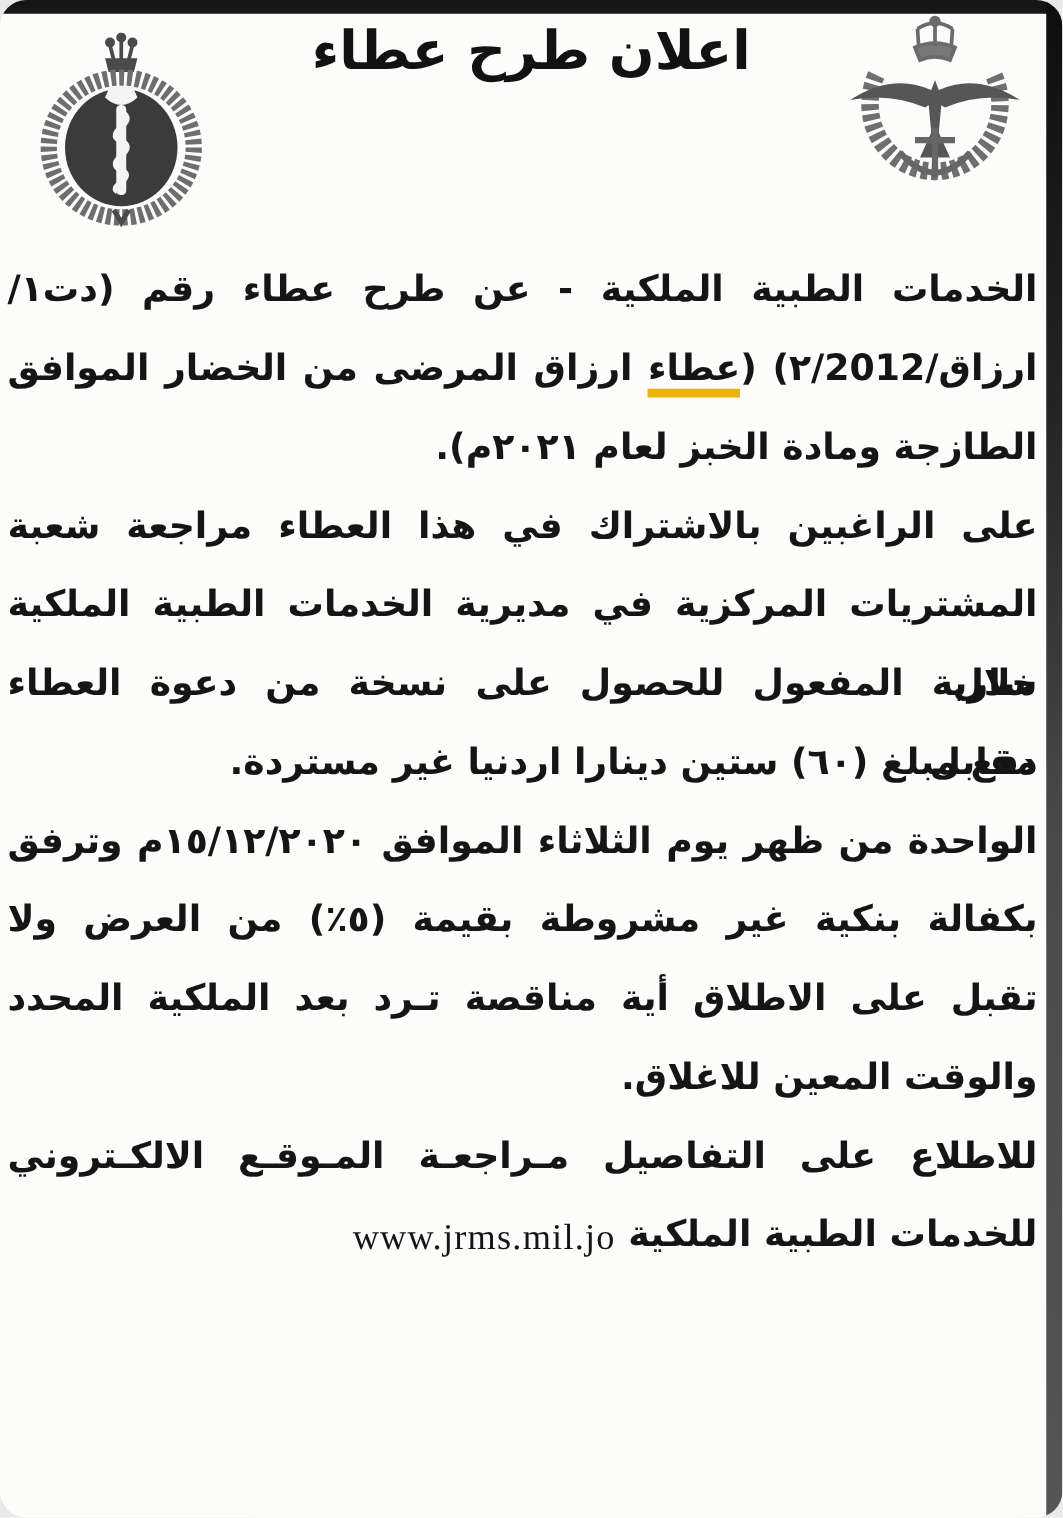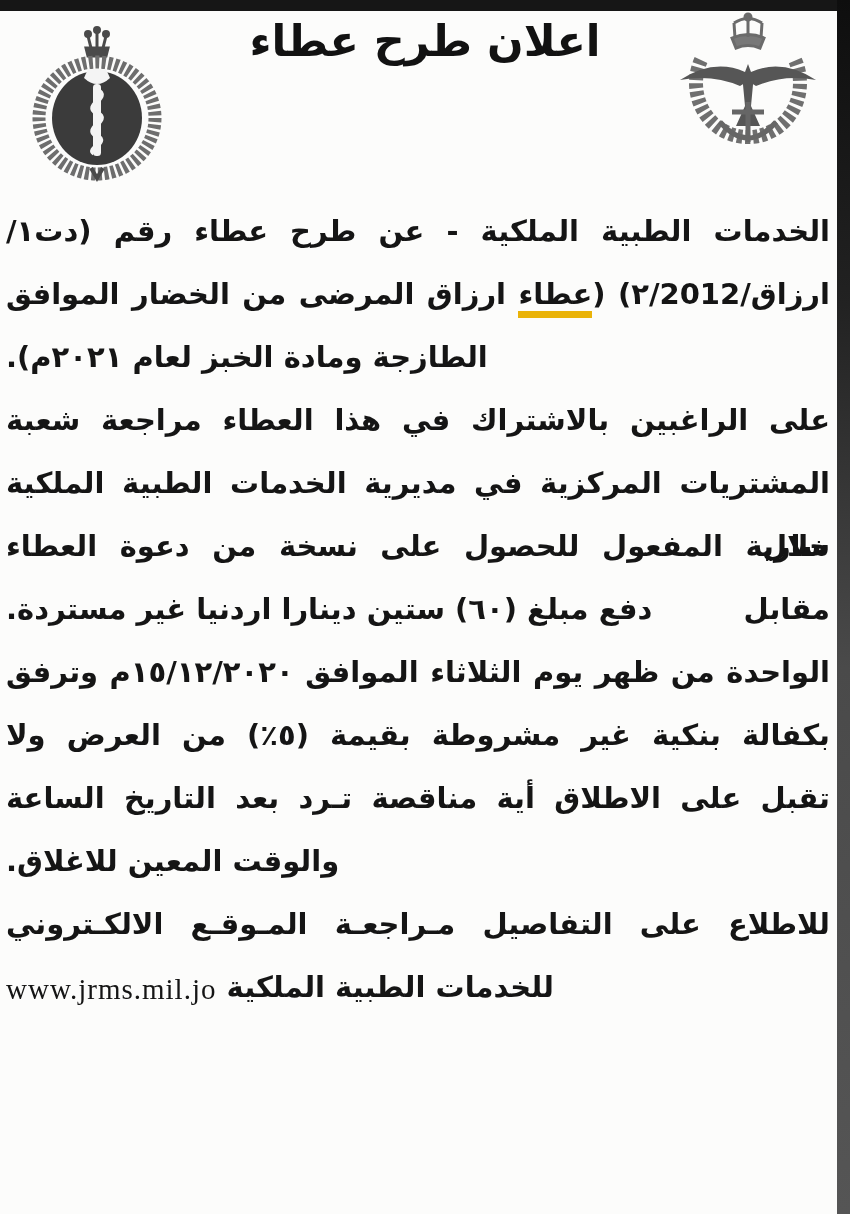--- a/index.html
+++ b/index.html
@@ -7,20 +7,21 @@
     font-family:"DejaVu Sans",sans-serif;
     background:#e9e9e9;
   }
   .page{
     position:relative;
     width:850px;height:1214px;
     margin:0 auto;
     background:#fcfcfb;
     overflow:hidden;
     direction:rtl;
+    border-radius:21px;
   }
   .top-bar{
     position:absolute;left:0;top:0;width:100%;height:11px;
     background:#161616;
   }
   .right-bar{
     position:absolute;right:0;top:0;width:13px;height:100%;
     background:linear-gradient(#0e0e0e 0%,#222 25%,#4a4a4a 55%,#555 100%);
   }
   .title{
@@ -42,21 +43,21 @@
     height:63px;line-height:63px;
     white-space:nowrap;
     overflow:visible;
   }
   .line.just{
     text-align:justify;
     text-align-last:justify;
     white-space:normal;
   }
   .line.end{
-    text-align:left;
+    text-align:right;
     white-space:normal;
   }
   .u{
     border-bottom:7px solid #eab308;
   }
   .url{
     font-family:Liberation Serif, serif;
     font-weight:normal;
     font-size:29px;
     letter-spacing:1px;
@@ -125,19 +126,19 @@
   <div class="body-text">
       <div class="line just"><span>الخدمات الطبية الملكية - عن طرح عطاء رقم (دت١/</span></div>
       <div class="line just"><span>ارزاق/٢/2012) (</span><span class="u">عطاء</span><span> ارزاق المرضى من الخضار الموافق</span></div>
       <div class="line end"><span>الطازجة ومادة الخبز لعام ٢٠٢١م).</span></div>
       <div class="line just"><span>على الراغبين بالاشتراك في هذا العطاء مراجعة شعبة</span></div>
       <div class="line just"><span>المشتريات المركزية في مديرية الخدمات الطبية الملكية خلال</span></div>
       <div class="line just"><span>سارية المفعول للحصول على نسخة من دعوة العطاء مقابل</span></div>
       <div class="line end"><span>دفع مبلغ (٦٠) ستين دينارا اردنيا غير مستردة.</span></div>
       <div class="line just"><span>الواحدة من ظهر يوم الثلاثاء الموافق ١٥/١٢/٢٠٢٠م وترفق</span></div>
       <div class="line just"><span>بكفالة بنكية غير مشروطة بقيمة (٥٪) من العرض ولا</span></div>
-      <div class="line just"><span>تقبل على الاطلاق أية مناقصة تـرد بعد التاريخ الساعة</span></div>
+      <div class="line just"><span>تقبل على الاطلاق أية مناقصة تـرد بعد الملكية المحدد</span></div>
       <div class="line end"><span>والوقت المعين للاغلاق.</span></div>
       <div class="line just"><span>للاطلاع على التفاصيل مـراجعـة المـوقـع الالكـتروني</span></div>
       <div class="line end"><span>للخدمات الطبية الملكية </span><span class="url">www.jrms.mil.jo</span></div>
     </div>
 
 </div>
 
 </body></html>

